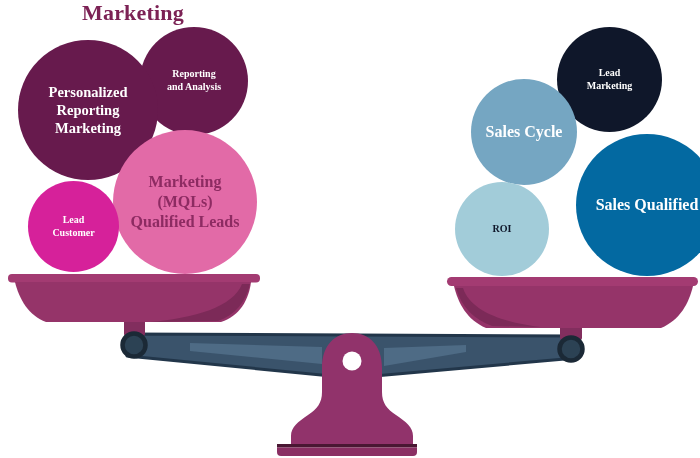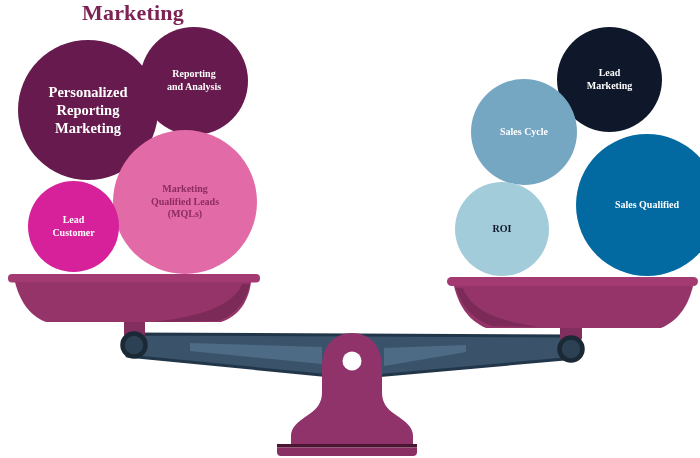--- a/index.html
+++ b/index.html
@@ -13,21 +13,21 @@
     font-size:22px;font-weight:800;letter-spacing:.2px;z-index:6;
   }
   .bubble{
     position:absolute;border-radius:50%;display:flex;align-items:center;justify-content:center;
     text-align:center;z-index:1;
   }
   .bubble-label{font-weight:700;line-height:1.26;}
   .bubble-label span{display:block;white-space:nowrap;}
   .fs14{font-size:14.5px;}
   .fs15{font-size:10px;}
-  .fs155{font-size:10px;}
+  .fs155{font-size:16px;}
   svg.scale-svg{position:absolute;left:0;top:0;z-index:5;}
 </style>
 </head>
 <body style="background: rgb(255, 255, 255);">
 
 <div class="stage">
 
   <div class="side-title" style="left: 33px; color: rgb(124, 34, 85);">Marketing</div>
 
   <div class="bubble" style="left: 140px; top: 27px; width: 108px; height: 108px; background-color: rgb(103, 26, 77); color: rgb(255, 255, 255);">
@@ -41,22 +41,22 @@
     <div class="bubble-label fs14">
       <span>Personalized</span>
       <span>Reporting</span>
       <span>Marketing</span>
     </div>
   </div>
 
   <div class="bubble" style="left: 113px; top: 130px; width: 144px; height: 144px; background-color: rgb(226, 106, 167); color: rgb(141, 43, 98);">
     <div class="bubble-label fs155">
       <span>Marketing</span>
+      <span>(MQLs)</span>
       <span>Qualified Leads</span>
-      <span>(MQLs)</span>
     </div>
   </div>
 
   <div class="bubble" style="left: 28px; top: 181px; width: 91px; height: 91px; background-color: rgb(214, 33, 154); color: rgb(255, 255, 255);">
     <div class="bubble-label fs15">
       <span>Lead</span>
       <span>Customer</span>
     </div>
   </div>
 

